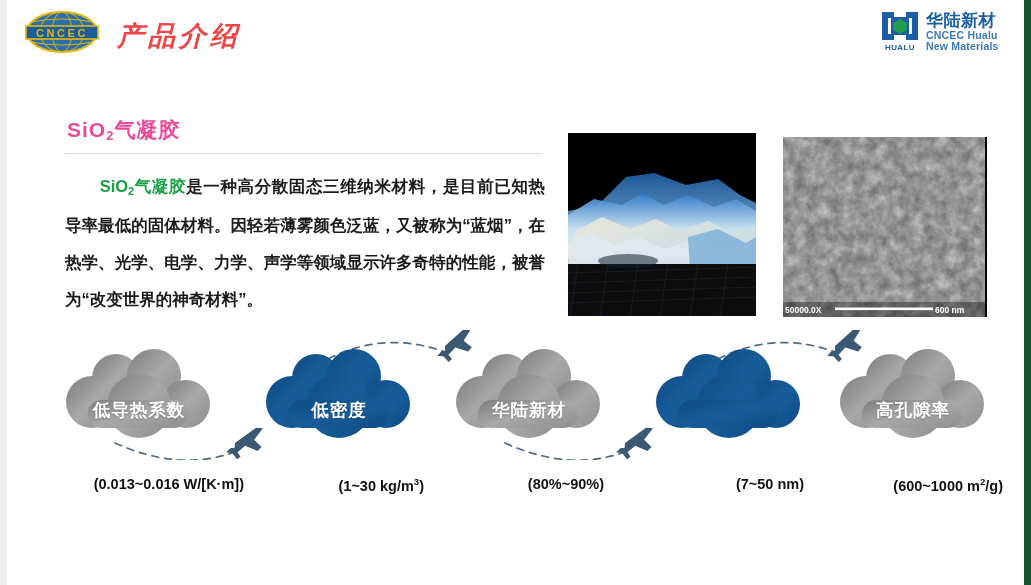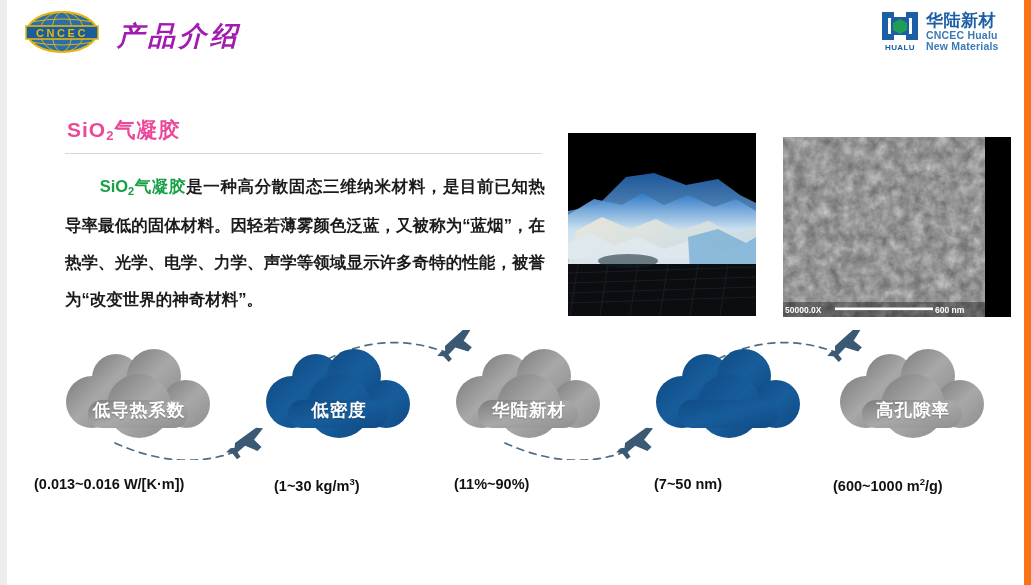--- a/index.html
+++ b/index.html
@@ -2,29 +2,29 @@
 <html><head>
 <meta charset="utf-8">
 <style>
   html,body{margin:0;padding:0;background:#e9e9e9;}
   body{font-family:"Liberation Sans","DejaVu Sans",sans-serif;}
   .slide{
     position:relative;width:1031px;height:585px;background:#ffffff;
     margin:0 auto;overflow:hidden;
     box-sizing:border-box;
     border-left:7px solid #eceded;
-    border-right:7px solid #f97316;
+    border-right:7px solid #14532d;
   }
   
   .header{position:absolute;left:0;top:0;width:1017px;height:62px;}
   .cncec-logo{position:absolute;left:13px;top:10px;width:84px;height:44px;}
   .cncec-logo svg{display:block;}
   .page-title{
     position:absolute;left:110px;top:18px;
-    font-size:27px;font-weight:bold;font-style:italic;color:#a21caf;
+    font-size:27px;font-weight:bold;font-style:italic;color:#ef4444;
     letter-spacing:4px;white-space:nowrap;text-align:right;
   }
   .hualu-logo{position:absolute;right:6px;top:8px;width:140px;height:46px;}
   
   .sec-head{
     position:absolute;left:60px;top:116px;
     font-size:21px;font-weight:bold;color:#ec4899;letter-spacing:1px;
     white-space:nowrap;
   }
   .sec-head sub{font-size:13px;vertical-align:baseline;position:relative;top:3px;}
@@ -34,35 +34,35 @@
     position:absolute;left:58px;top:168px;width:480px;
     font-size:16.5px;font-weight:bold;color:#1b1b1b;
     line-height:37px;text-align:justify;
     text-indent:2.1em;
   }
   .body-text .hl{color:#18a046;}
   .body-text .hl sub{font-size:11px;vertical-align:baseline;position:relative;top:3px;}
   
   .photo{position:absolute;overflow:hidden;background:#000;}
   .photo-aerogel{left:561px;top:133px;width:188px;height:183px;}
-  .photo-sem{left:776px;top:137px;width:228px;height:180px;}
+  .photo-sem{left:776px;top:137px;width:204px;height:180px;}
   .sem-scalewrap{position:absolute;left:0;bottom:2px;width:100%;height:13px;}
   
   .cloudrow{position:absolute;left:0;top:330px;width:881px;height:130px;}
   .cloud{position:absolute;width:150px;height:96px;}
   .cloud svg{position:absolute;left:0;top:0;}
   .cloud .cl-label{
     position:absolute;left:0;top:50px;width:150px;text-align:center;
     color:#ffffff;font-size:17.5px;font-weight:bold;letter-spacing:1px;
     text-shadow:0 1px 1px rgba(0,0,0,.25);
   }
   .planes{position:absolute;left:0;top:330px;width:1017px;height:130px;pointer-events:none;}
   
   .captions{position:absolute;left:0;top:476px;width:1017px;height:24px;}
-  .cap{position:absolute;text-align:left;font-size:14.5px;font-weight:bold;color:#111;white-space:nowrap;}
+  .cap{position:absolute;text-align:right;font-size:14.5px;font-weight:bold;color:#111;white-space:nowrap;}
   .cap sup{font-size:9.5px;vertical-align:super;}
 </style>
 </head>
 <body>
 
 <div class="slide">
 
   <div class="header">
 
     <div class="cncec-logo">
@@ -293,21 +293,21 @@
   </div>
 
   <div class="captions">
     <div class="cap" style="left:27px;width:210px;">
       <span>(0.013~0.016 W/[K·m])</span>
     </div>
     <div class="cap" style="left:267px;width:150px;">
       <span>(1~30 kg/m</span><sup>3</sup><span>)</span>
     </div>
     <div class="cap" style="left:447px;width:150px;">
-      <span>(11%~90%)</span>
+      <span>(80%~90%)</span>
     </div>
     <div class="cap" style="left:647px;width:150px;">
       <span>(7~50 nm)</span>
     </div>
     <div class="cap" style="left:826px;width:170px;">
       <span>(600~1000 m</span><sup>2</sup><span>/g)</span>
     </div>
   </div>
 
 </div>

